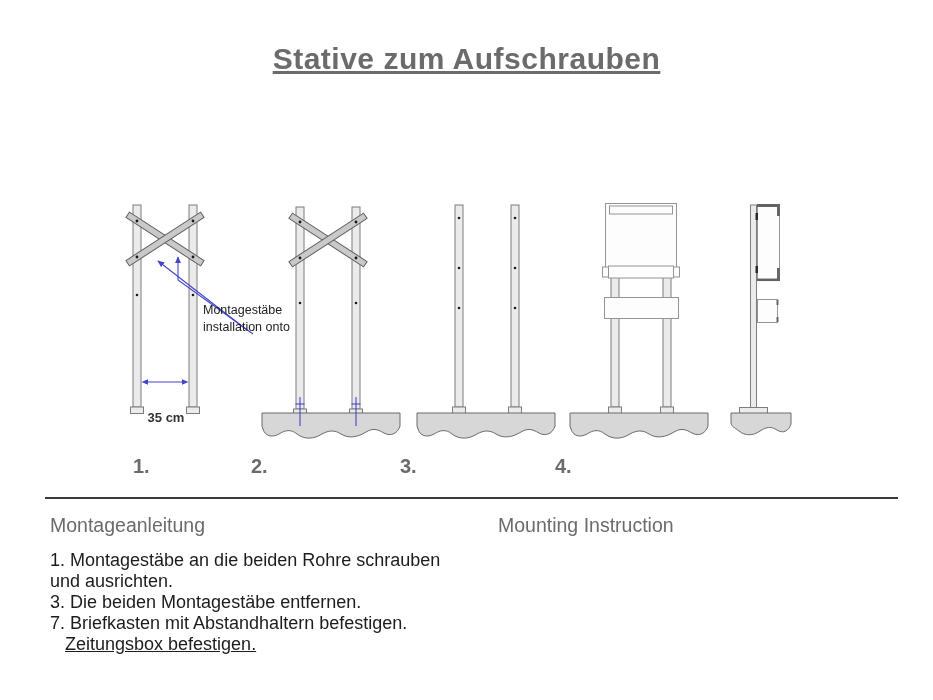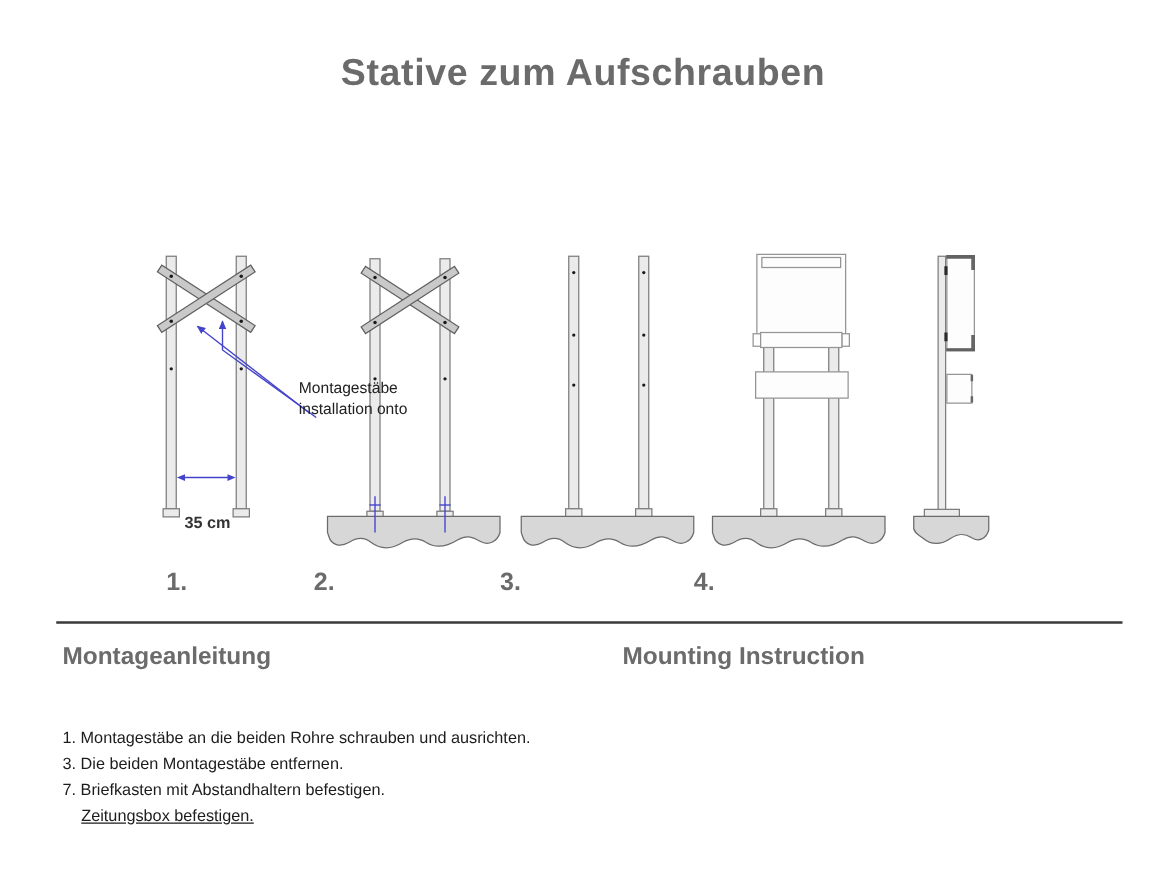--- a/index.html
+++ b/index.html
@@ -5,41 +5,41 @@
   :root{
     --heading:#6b6b6b; --text:#1c1c1c; --accent:#4343cc;
     --tube-fill:#ebebeb; --bar-fill:#c9c9c9; --ground-fill:#d7d7d7;
     --outline:#7d7d7d; --dark:#626262;
   }
   *{margin:0;padding:0;box-sizing:border-box;}
   html,body{width:933px;height:700px;background:#ffffff;overflow:hidden;}
   body{font-family:"Liberation Sans", sans-serif;color:var(--text);position:relative;}
   .page{position:absolute;inset:0;}
   .title{position:absolute;top:42px;left:0;width:933px;text-align:center;
-         font-size:30px;font-weight:bold;color:var(--heading);letter-spacing:.5px;}
+         font-size:30px;font-weight:bold;color:var(--heading);letter-spacing:.5px;text-decoration:underline;}
   svg.diagram{position:absolute;left:0;top:0;width:933px;height:700px;pointer-events:none;}
   .tube{fill:var(--tube-fill);stroke:var(--outline);stroke-width:1;}
   .bar{fill:var(--bar-fill);stroke:#5f5f5f;stroke-width:1;}
   .dot{fill:#1a1a1a;}
   .ground{fill:var(--ground-fill);stroke:#6b6b6b;stroke-width:1;}
   .boxw{fill:#fdfdfd;stroke:#949494;stroke-width:1;}
   .blueln{stroke:var(--accent);stroke-width:1.1;fill:none;}
   .bluefill{fill:var(--accent);}
   .darkseg{stroke:var(--dark);fill:none;}
   .tick{fill:#2a2a2a;}
-  .ann-bars{position:absolute;left:203px;top:302px;font-size:12.5px;line-height:17px;color:#222;margin-left:36px;}
+  .ann-bars{position:absolute;left:203px;top:302px;font-size:12.5px;line-height:17px;color:#222;}
   .ann-dim{position:absolute;left:144px;top:363px;width:44px;text-align:center;
            font-size:13px;font-weight:600;color:#333;margin-top:47px;}
   .stepnum{position:absolute;top:455px;font-size:20px;font-weight:bold;color:var(--heading);}
   .step1{left:133px;} .step2{left:251px;} .step3{left:400px;} .step4{left:555px;}
   .divider{position:absolute;left:45px;top:497px;width:853px;height:2px;background:#3a3a3a;}
   .col{position:absolute;top:514px;width:420px;}
   .col-de{left:50px;} .col-en{left:498px;}
-  .col h2{font-size:19.5px;font-weight:bold;color:var(--heading);margin-bottom:42px;}
-  .items{font-size:13px;line-height:21px;color:var(--text);}
+  .col h2{font-size:19.5px;font-weight:normal;color:var(--heading);margin-bottom:13px;}
+  .items{font-size:18px;line-height:21px;color:var(--text);}
   .items .cont{padding-left:15px;text-decoration:underline;}
 </style>
 </head>
 <body>
 
 <div class="page">
 
   <div class="title">Stative zum Aufschrauben</div>
 
   <svg class="diagram" viewBox="0 0 933 700" xmlns="http://www.w3.org/2000/svg">

